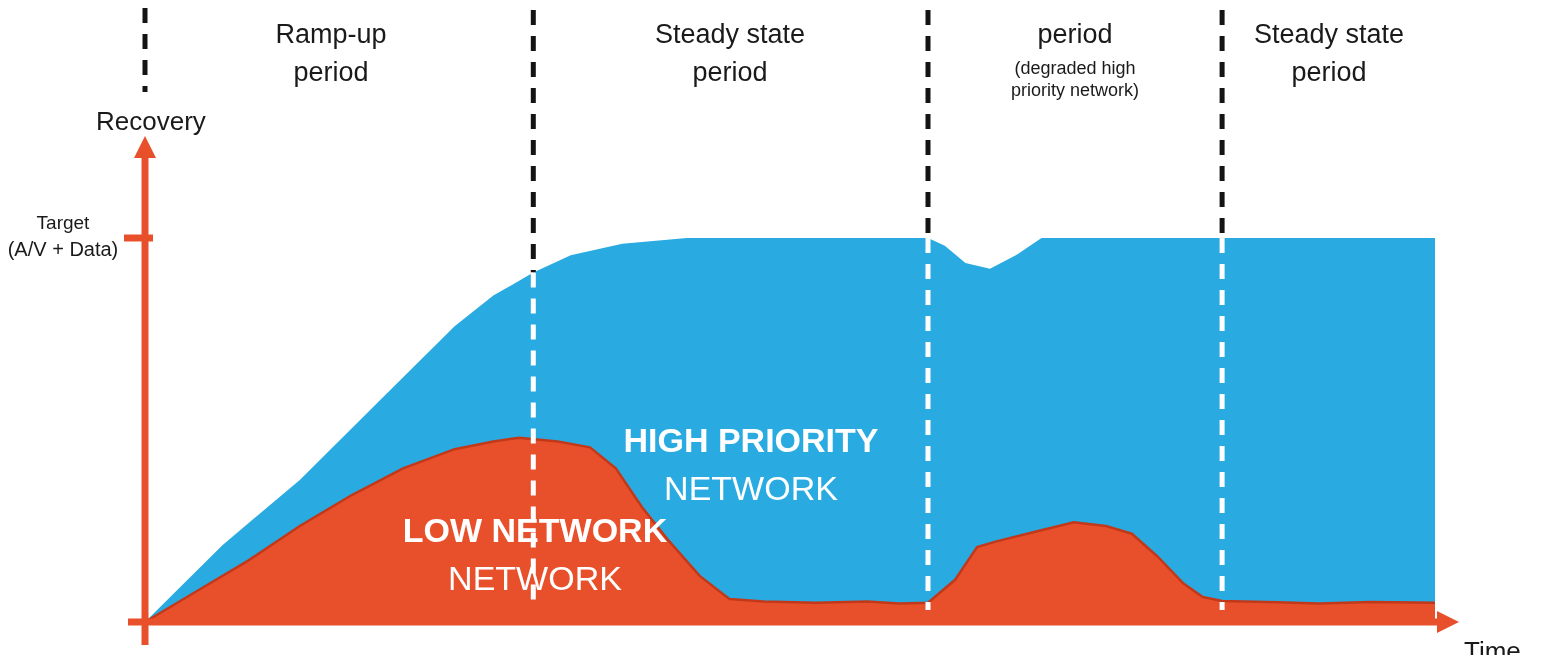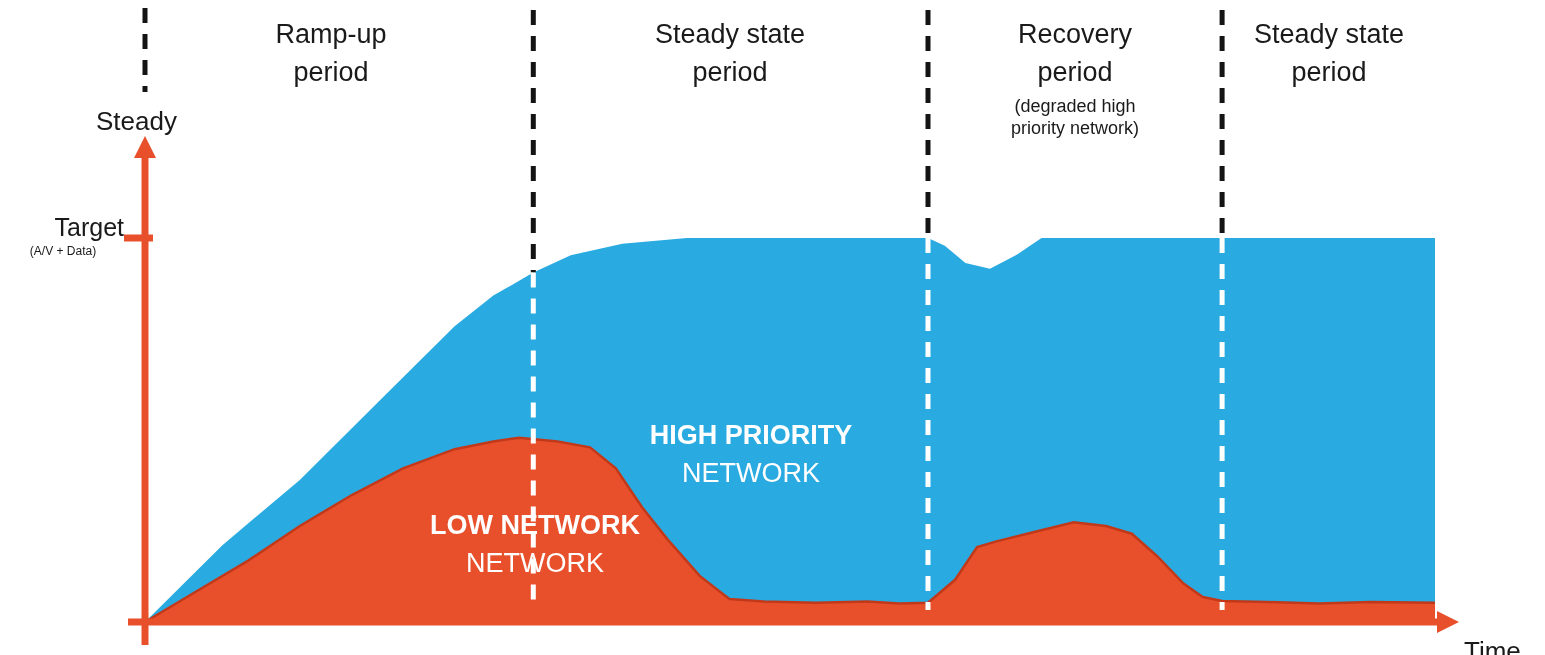--- a/index.html
+++ b/index.html
@@ -2,26 +2,26 @@
 <html><head>
 <meta charset="utf-8">
 <style>
   html,body{margin:0;padding:0;background:#fff;}
   body{font-family:"Liberation Sans","DejaVu Sans",sans-serif;}
   .stage{position:relative;width:1545px;height:655px;background:#fff;overflow:hidden;}
   .chart-svg{position:absolute;left:0;top:0;}
   .lbl{position:absolute;text-align:center;color:#1a1a1a;}
   .period{top:16px;width:300px;font-size:27px;line-height:1.4;}
   .sub{font-size:18px;line-height:1.25;width:175px;margin:3px auto 0;}
-  .area-lbl{width:300px;font-size:27px;line-height:1.42;color:#ffffff;}
+  .area-lbl{width:300px;font-size:34px;line-height:1.42;color:#ffffff;}
   .b{font-weight:bold;}
   .axis-lbl{position:absolute;font-size:26px;color:#1a1a1a;}
   .target-block{left:2px;top:212px;width:122px;text-align:center;}
-  .target-main{font-size:25px;line-height:1.2;text-align:right;}
-  .target-sub{font-size:12px;line-height:1.2;margin-top:2px;}
+  .target-main{font-size:19px;line-height:1.2;}
+  .target-sub{font-size:20px;line-height:1.2;margin-top:2px;}
 </style>
 </head>
 <body>
 
 <div class="stage">
 
   <svg class="chart-svg" width="1545" height="655" viewBox="0 0 1545 655">
     <g id="g-areas">
         <path d="M145.0,622.0 L222.4,545.2 L299.8,479.9 L377.2,403.1 L454.6,326.3 L493.3,295.6 L533.3,272.6 L570.7,255.3 L622.3,243.8 L686.8,238.0 L928.0,238.0 L944.8,245.7 L965.4,263.0 L990.0,268.7 L1015.8,255.3 L1041.5,238.0 L1435.0,238.0 L1435.0,622 L145.0,622 Z" fill="#29ABE2"></path>
         <path d="M145.0,622.0 L196.6,591.3 L248.2,560.6 L299.8,526.0 L351.4,495.3 L403.0,468.4 L454.6,449.2 L493.3,441.5 L519.1,437.7 L557.8,441.5 L590.0,447.3 L615.8,468.4 L641.7,506.8 L667.5,539.4 L699.7,575.9 L729.4,599.0 L764.2,601.6 L815.8,602.8 L867.4,601.6 L899.6,603.6 L928.0,602.8 L955.1,579.8 L977.1,547.1 L996.4,541.4 L1035.1,531.8 L1073.8,522.2 L1106.0,526.0 L1131.8,533.7 L1157.7,556.7 L1183.5,583.6 L1202.8,597.0 L1222.1,600.9 L1267.3,602.0 L1318.9,603.6 L1370.5,602.0 L1435.0,602.8 L1435.0,622 L145.0,622 Z" fill="#E8502B"></path>
@@ -38,37 +38,36 @@
       </g>
     <g id="g-axes">
       <line class="axis-stroke" x1="145" y1="645" x2="145" y2="155" stroke-width="7" stroke="#E8502B"></line>
       <polygon class="axis-fill" points="145,136 134,158 156,158" fill="#E8502B"></polygon>
       <line class="axis-stroke" x1="128" y1="622" x2="1440" y2="622" stroke-width="7" stroke="#E8502B"></line>
       <polygon class="axis-fill" points="1459,622 1437,611 1437,633" fill="#E8502B"></polygon>
       <line id="axis-top-stub" x1="145" y1="8" x2="145" y2="92" stroke-width="5" stroke-dasharray="15 11" stroke="#141414"></line>
     </g>
   </svg>
 
-  <div class="axis-lbl" style="left:96px;top:106px">Steady</div>
+  <div class="axis-lbl" style="left:96px;top:106px">Recovery</div>
   <div class="axis-lbl target-block">
     <div class="target-main">Target</div>
     <div class="target-sub">(A/V + Data)</div>
   </div>
   <div class="axis-lbl" style="left:1464px;top:636px">Time</div>
 
   <div class="lbl period" style="left:181px">
     <div>Ramp-up</div>
     <div>period</div>
   </div>
   <div class="lbl period" style="left:580px">
     <div>Steady state</div>
     <div>period</div>
   </div>
   <div class="lbl period" style="left:925px">
-    <div>Recovery</div>
     <div>period</div>
     <div class="sub">(degraded high priority network)</div>
   </div>
   <div class="lbl period" style="left:1179px">
     <div>Steady state</div>
     <div>period</div>
   </div>
 
   <div class="lbl area-lbl" style="left:601px;top:416px">
     <div class="b">HIGH PRIORITY</div>

